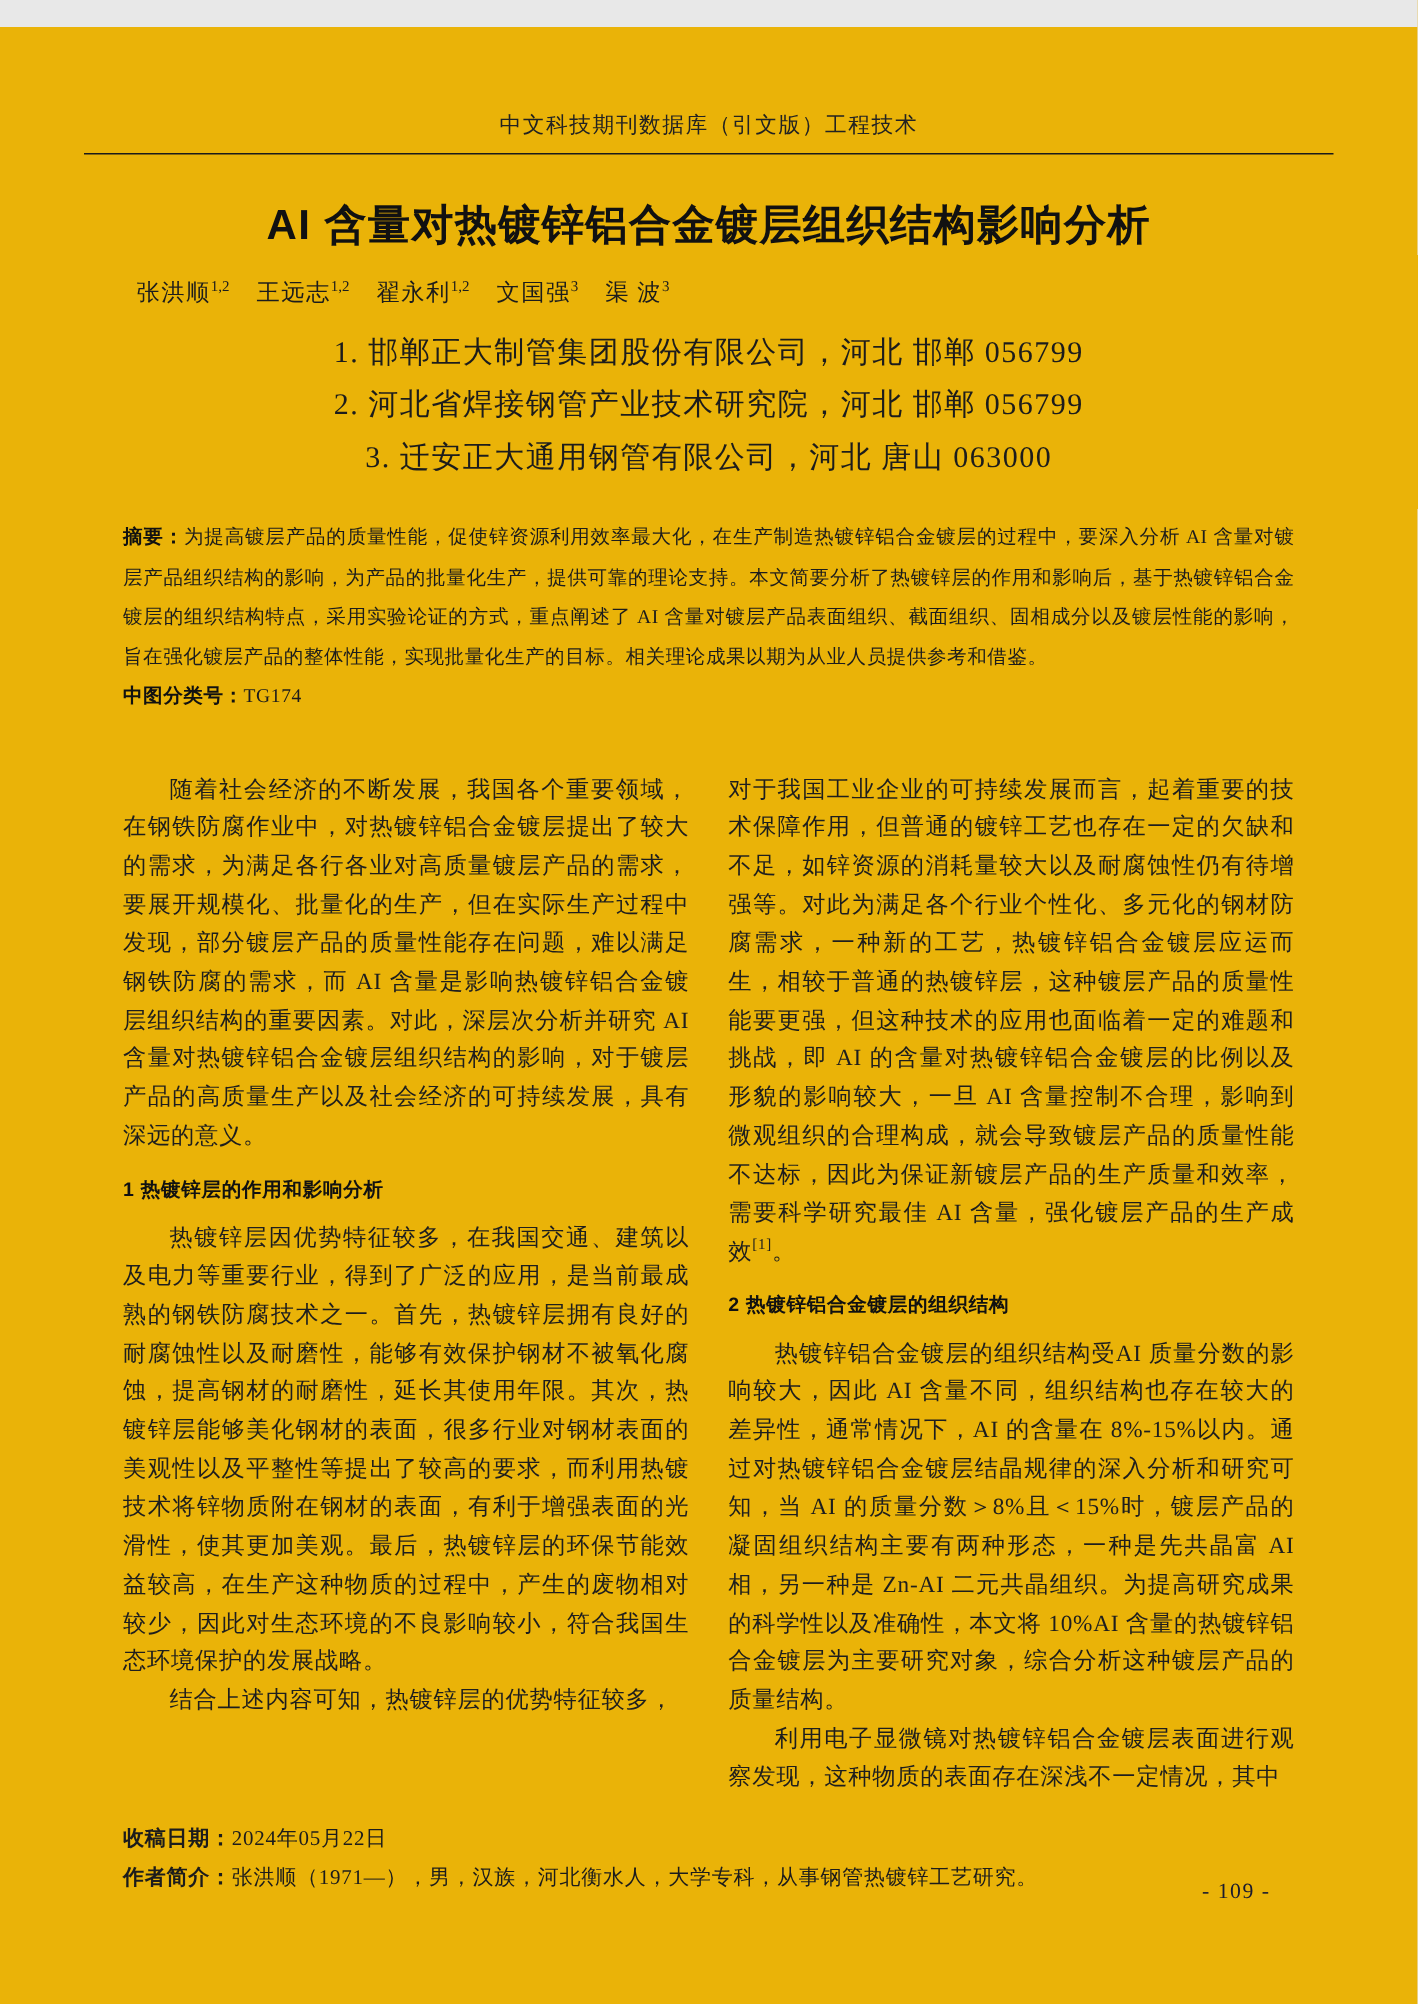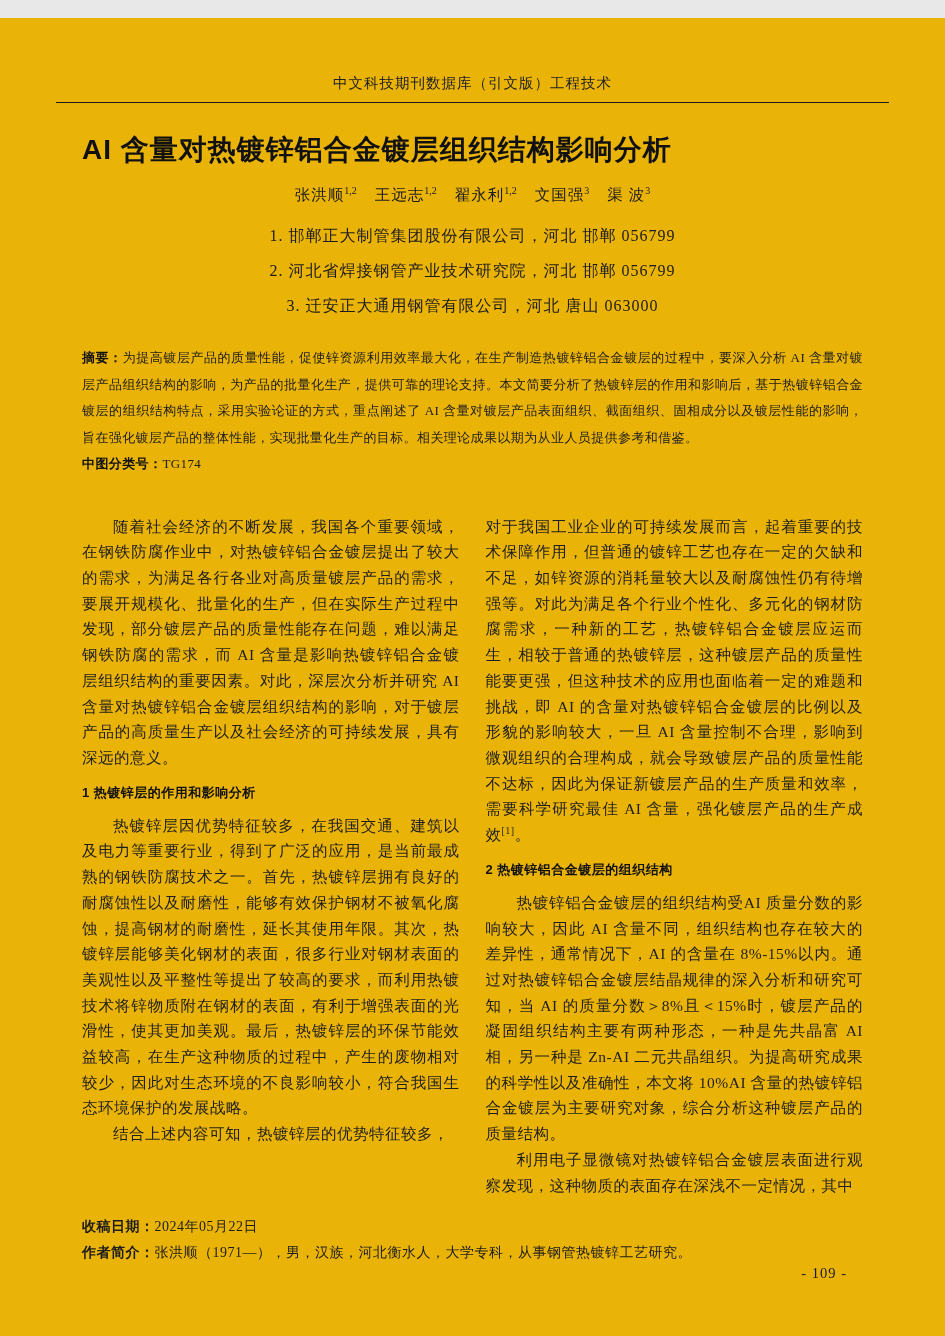--- a/index.html
+++ b/index.html
@@ -25,39 +25,39 @@
     letter-spacing: 1px;
     color: #222;
     margin-bottom: 9px;
   }
   .header-rule {
     border: none;
     border-top: 1.5px solid #1a1a1a;
     margin: 0 -26px 0 -26px;
   }
   .paper-title {
-    text-align: left;
+    text-align: center;
     font-family: "Liberation Sans", "DejaVu Sans", sans-serif;
     font-weight: bold;
     font-size: 28px;
     letter-spacing: 1px;
     color: #111;
     margin: 28px 0 16px 0;
   }
   .authors {
-    text-align: center;
+    text-align: left;
     font-size: 15.5px;
     letter-spacing: 1px;
     margin-bottom: 12px;
   }
   .authors .author { margin: 0 9px; }
   .authors sup { font-size: 10px; letter-spacing: 0; }
   .affiliations {
     text-align: center;
-    font-size: 16px;
+    font-size: 20px;
     letter-spacing: 1px;
   }
   .affiliations .affiliation-line {
     line-height: 35px;
   }
   .meta-block {
     margin-top: 22px;
     margin-bottom: 36px;
   }
   .meta-line {
@@ -100,21 +100,21 @@
   .footnotes {
     margin-top: 16px;
     font-size: 14px;
     line-height: 26px;
     letter-spacing: 0.5px;
   }
   .fn-label { font-weight: bold; }
   .page-number {
     position: absolute;
     right: 98px;
-    bottom: 72px;
+    bottom: 84px;
     font-size: 14.5px;
     color: #1a1a2e;
     letter-spacing: 1px;
   }
 </style>
 </head>
 <body>
 
 <div class="page">
 

